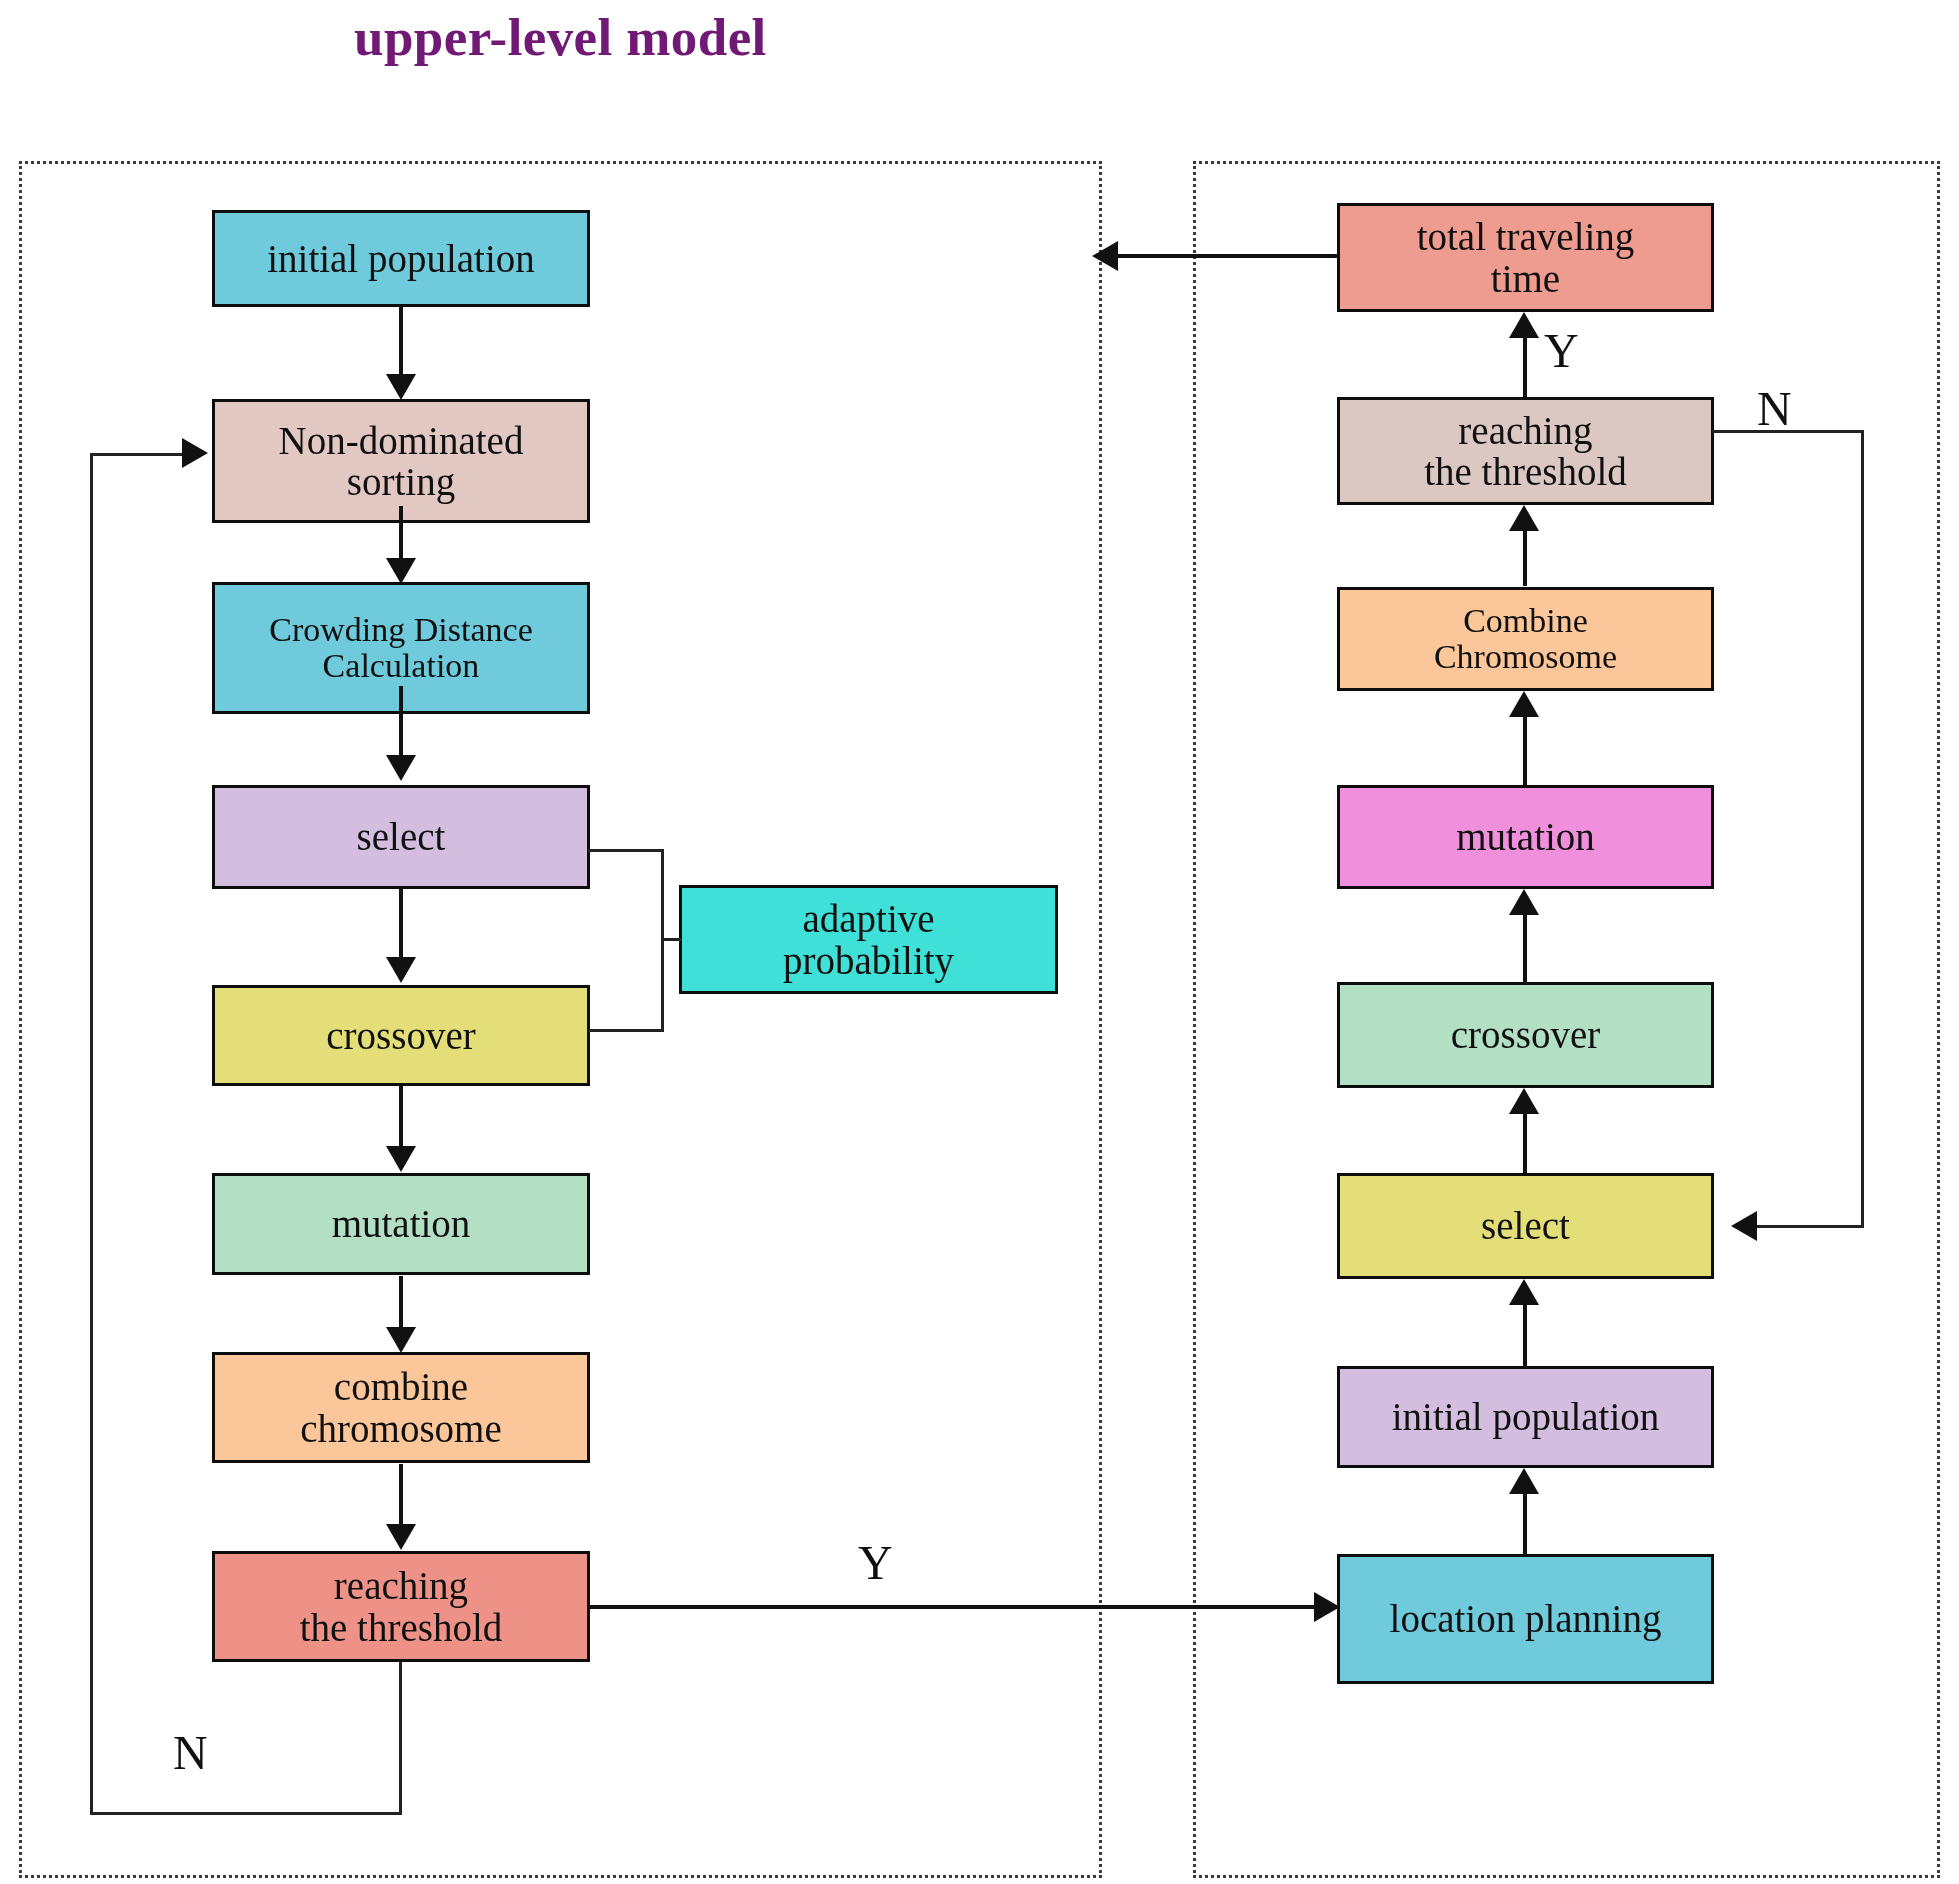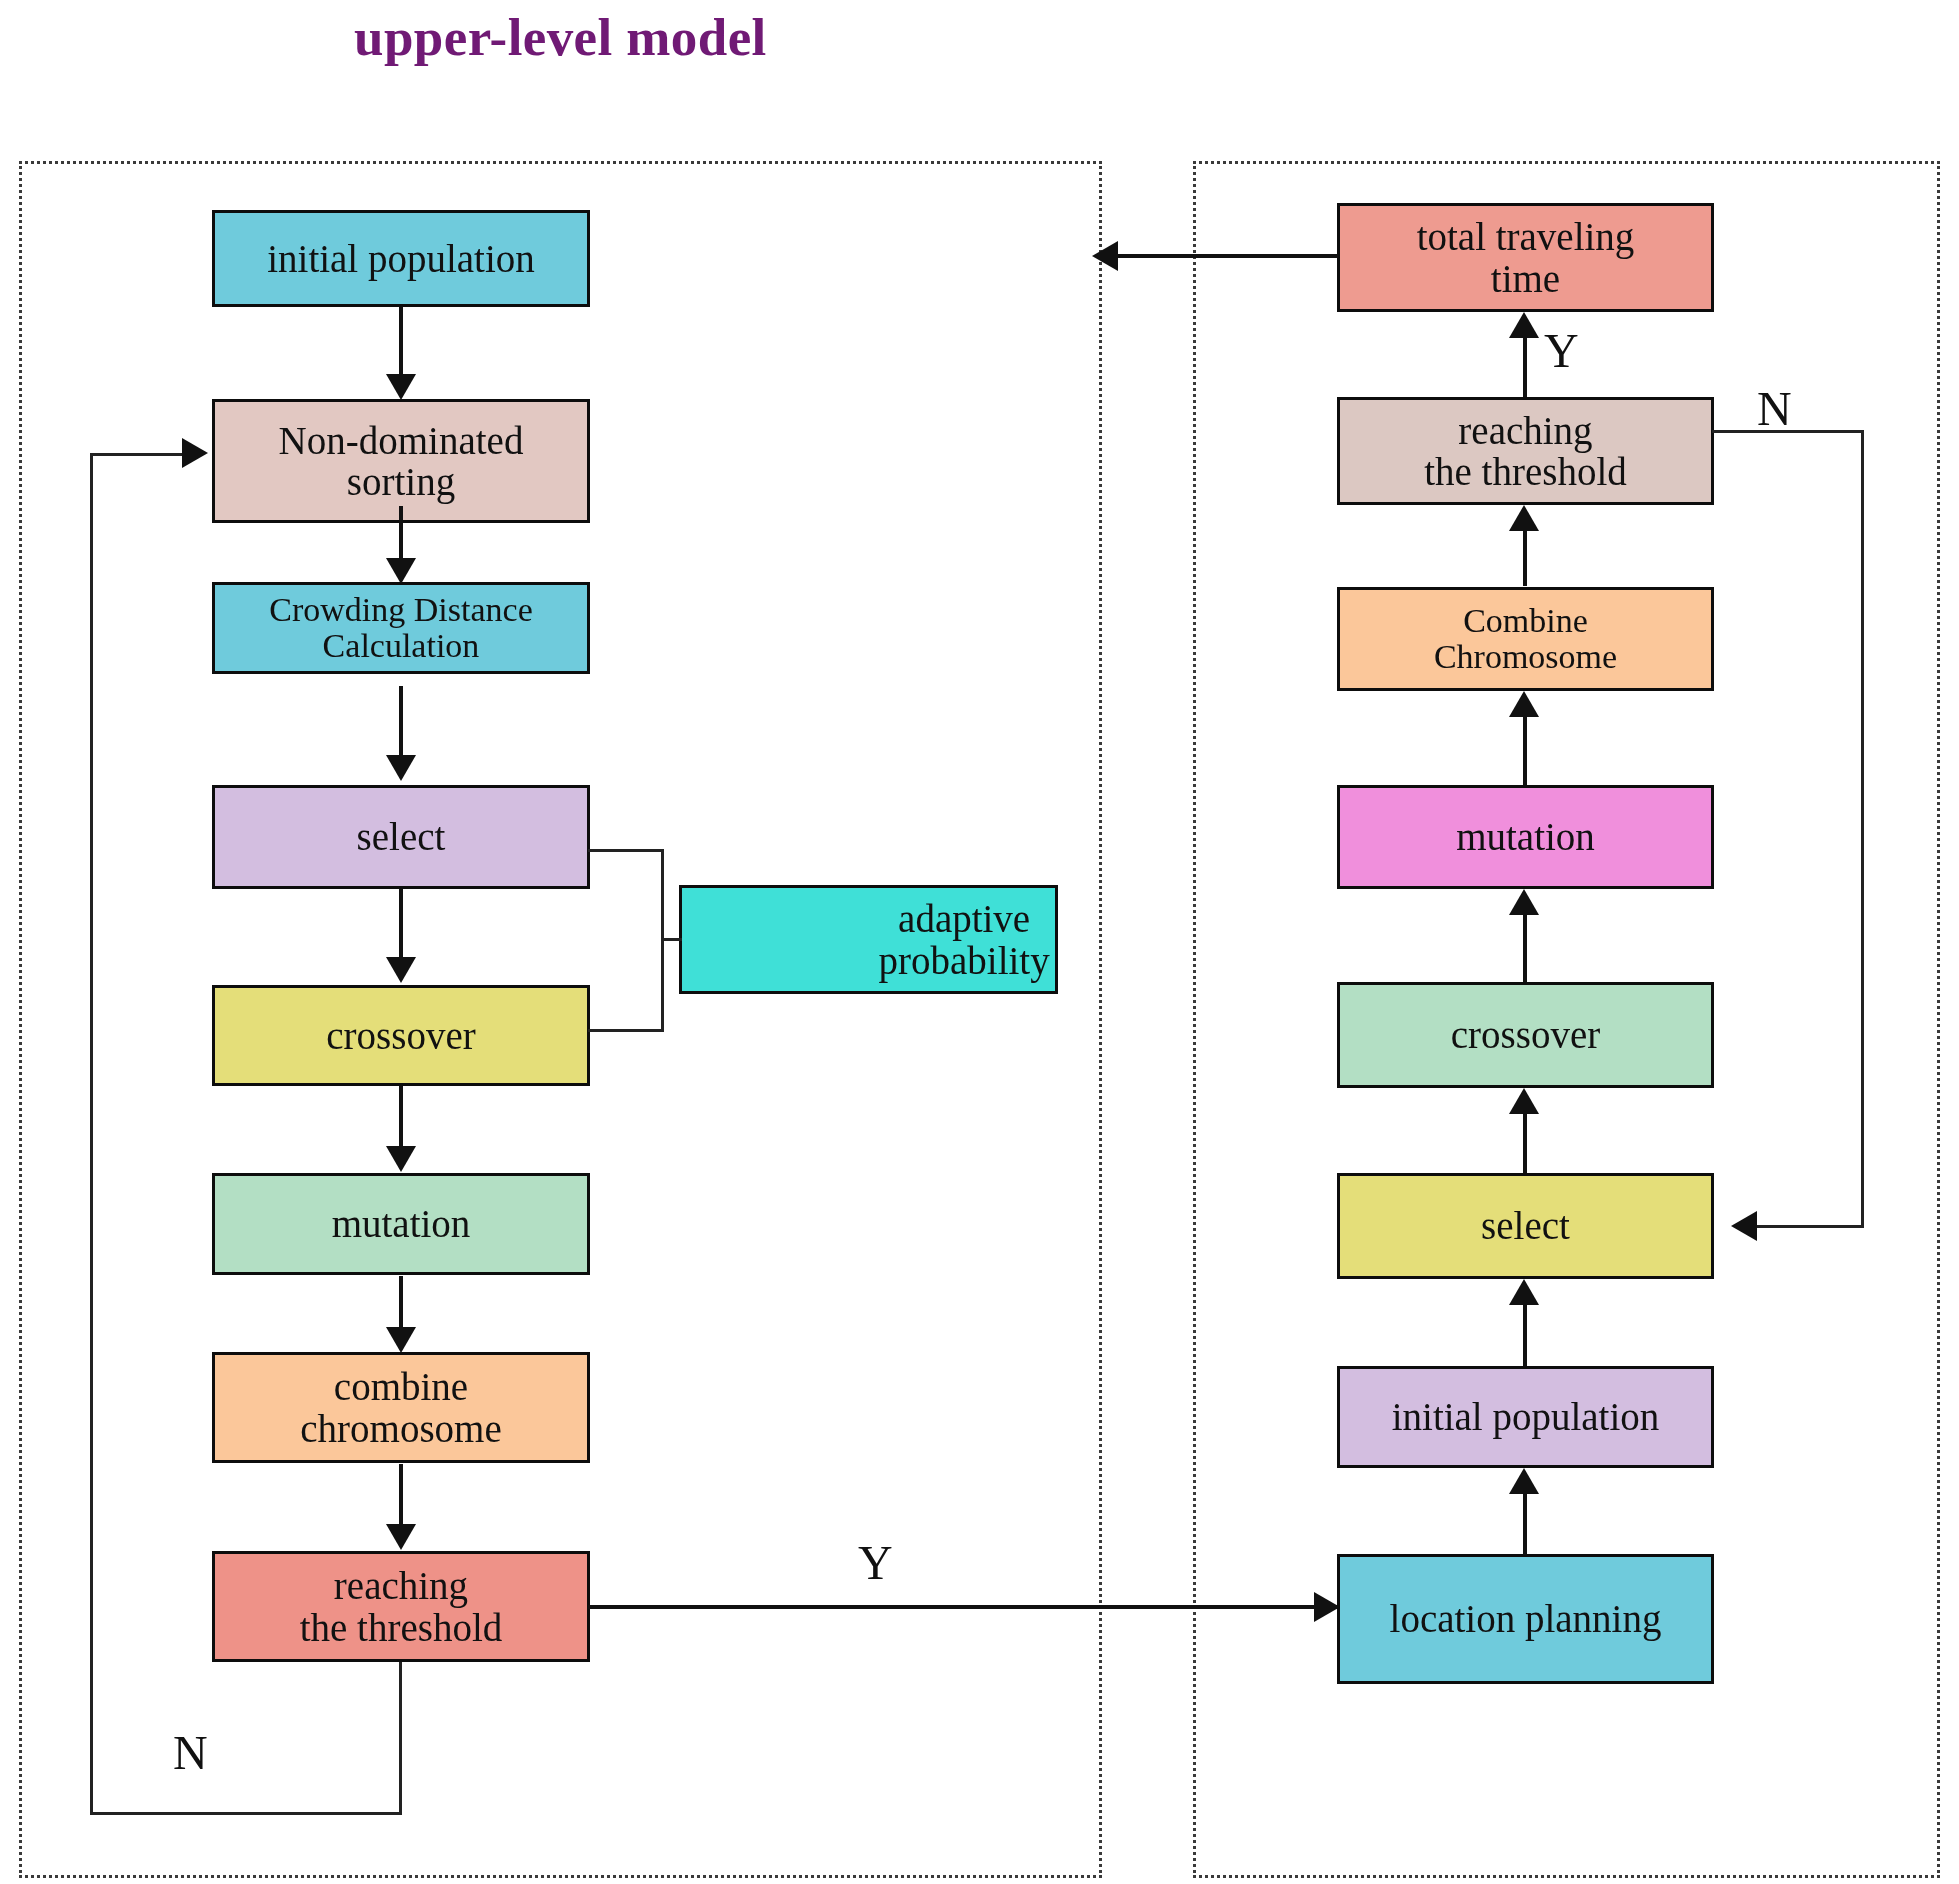--- a/index.html
+++ b/index.html
@@ -113,21 +113,21 @@
 
   <div class="node" style="left:212px; top:210px; width:378px; height:97px; background:#6FCBDC;">
     <span>initial population</span>
   </div>
 
   <div class="node" style="left:212px; top:399px; width:378px; height:124px; background:#E2C8C2; white-space:pre-line;">
     <span>Non-dominated
 sorting</span>
   </div>
 
-  <div class="node small" style="left:212px; top:582px; width:378px; height:92px; background:#6FCBDC; white-space:pre-line;">
+  <div class="node small" style="left:212px; top:582px; width:378px; height:132px; background:#6FCBDC; white-space:pre-line;">
     <span>Crowding Distance
 Calculation</span>
   </div>
 
   <div class="node" style="left:212px; top:785px; width:378px; height:104px; background:#D3BEE0;">
     <span>select</span>
   </div>
 
   <div class="node" style="left:212px; top:985px; width:378px; height:101px; background:#E4DE79;">
     <span>crossover</span>
@@ -140,21 +140,21 @@
   <div class="node" style="left:212px; top:1352px; width:378px; height:111px; background:#FBC79A; white-space:pre-line;">
     <span>combine
 chromosome</span>
   </div>
 
   <div class="node" style="left:212px; top:1551px; width:378px; height:111px; background:#EE9288; white-space:pre-line;">
     <span>reaching
 the threshold</span>
   </div>
 
-  <div class="node" style="left:679px; top:885px; width:379px; height:109px; background:#3FE0D7; white-space:pre-line;justify-content:flex-end;">
+  <div class="node" style="left:679px; top:885px; width:379px; height:109px; background:#3FE0D7; white-space:pre-line;">
     <span>adaptive
 probability</span>
   </div>
 
   <div class="vline" style="left:399px; top:307px; height:72px;"></div>
   <div class="arrow down" style="left:386px; top:374px;"></div>
 
   <div class="vline" style="left:399px; top:506px; height:55px;"></div>
   <div class="arrow down" style="left:386px; top:558px;"></div>
 

